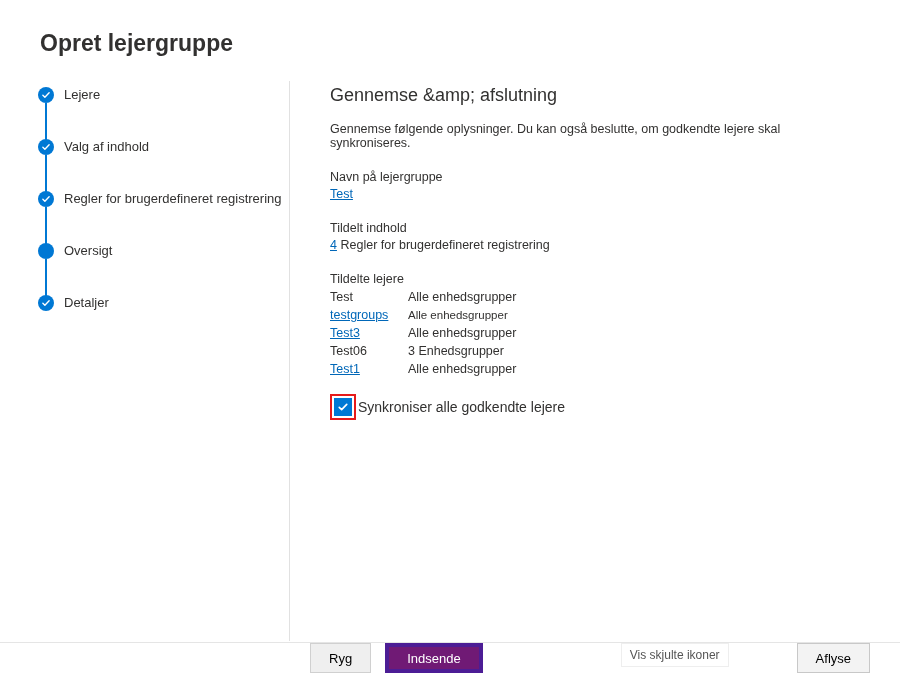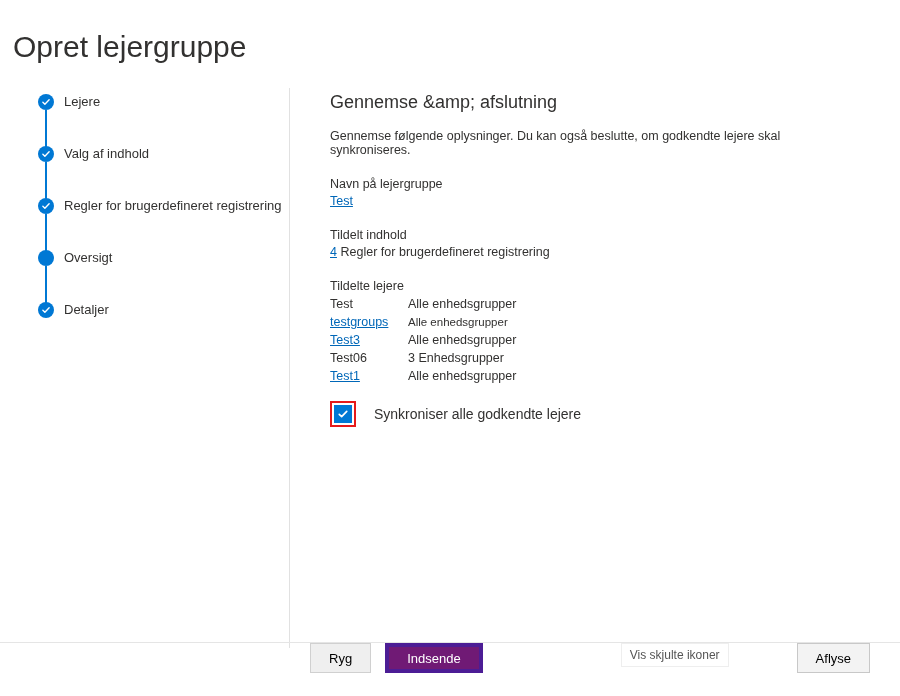--- a/index.html
+++ b/index.html
@@ -1,18 +1,18 @@
 <!DOCTYPE html>
 <html><head>
   <meta charset="utf-8">
   <style>
     * { box-sizing: border-box; margin: 0; padding: 0; }
     body { font-family: "Segoe UI", Arial, sans-serif; font-size: 13px; color: #323130; background: #fff; width: 900px; height: 696px; position: relative; }
 
-    .page-title { font-size: 30px; font-weight: 400; padding: 30px 0 0 13px; }
+    .page-title { font-size: 23px; font-weight: 700; padding: 30px 0 0 40px; }
 
     .body-wrap { display: flex; margin-top: 24px; height: 560px; }
 
     
     .wizard { width: 290px; padding-left: 38px; padding-top: 6px; border-right: 1px solid #e1e1e1; min-height: 560px; }
     .step { position: relative; padding-left: 26px; height: 52px; display: flex; align-items: flex-start; cursor: pointer; }
     .step:last-child { height: auto; }
     .step::before { 
       content: ""; position: absolute; left: 7px; top: 16px; width: 2px; height: 42px; background: #0078d4;
     }
@@ -28,21 +28,21 @@
 
     .field-label { font-size: 12.5px; color: #323130; margin-bottom: 2px; }
     .link { color: #0067b8; text-decoration: underline; font-size: 12.5px; cursor: pointer; display: inline-block; }
     .section-gap { margin-top: 20px; }
 
     .tenant-row { display: flex; gap: 12px; font-size: 12.5px; line-height: 18px; }
     .tenant-name { min-width: 66px; }
     .tenant-scope { color: #323130; }
 
     .sync-block { margin-top: 16px; }
-    .sync-head { display: flex; align-items: center; gap: 18px; }
+    .sync-head { display: flex; align-items: center; gap: 2px; }
     .chk-box-wrap { border: 2.5px solid #e61a1a; padding: 2px; display: inline-flex; }
     .chk { width: 18px; height: 18px; background: #0078d4; display: flex; align-items: center; justify-content: center; cursor: pointer; }
     .chk svg { width: 12px; height: 12px; }
     .sync-label { font-size: 14px; color: #323130; }
     .sync-desc { font-size: 12.5px; color: #323130; margin-top: 4px; margin-left: 36px; max-width: 560px; line-height: 1.35; }
 
     
     .footer { position: absolute; left: 0; right: 0; bottom: 0; height: 54px; border-top: 1px solid #e5e5e5; display: flex; align-items: flex-start; padding: 0 30px 0 310px; gap: 14px; }
     .btn { height: 30px; padding: 0 18px; font-size: 13px; border: 1px solid #c8c8c8; background: #f3f3f3; cursor: pointer; display: inline-flex; align-items: center; justify-content: center; }
     .btn.default { background: #efefef; border: 1px solid #d0d0d0; }

